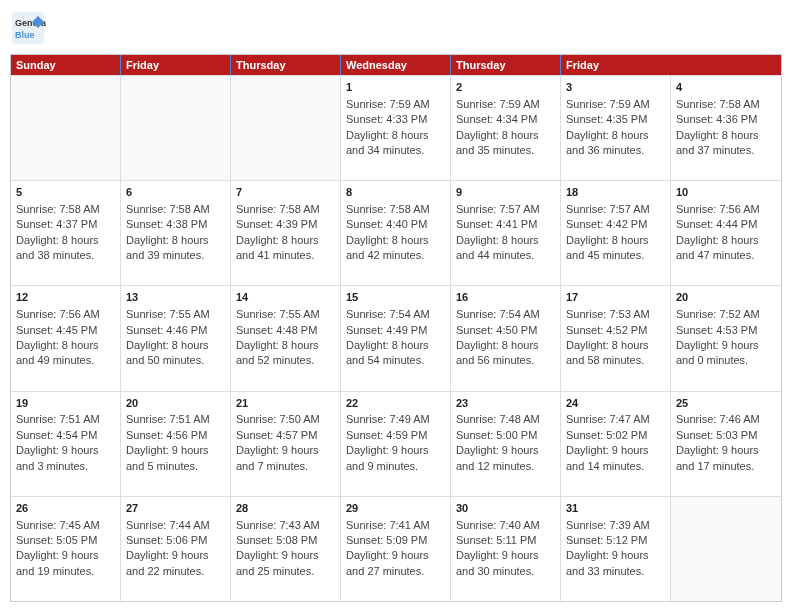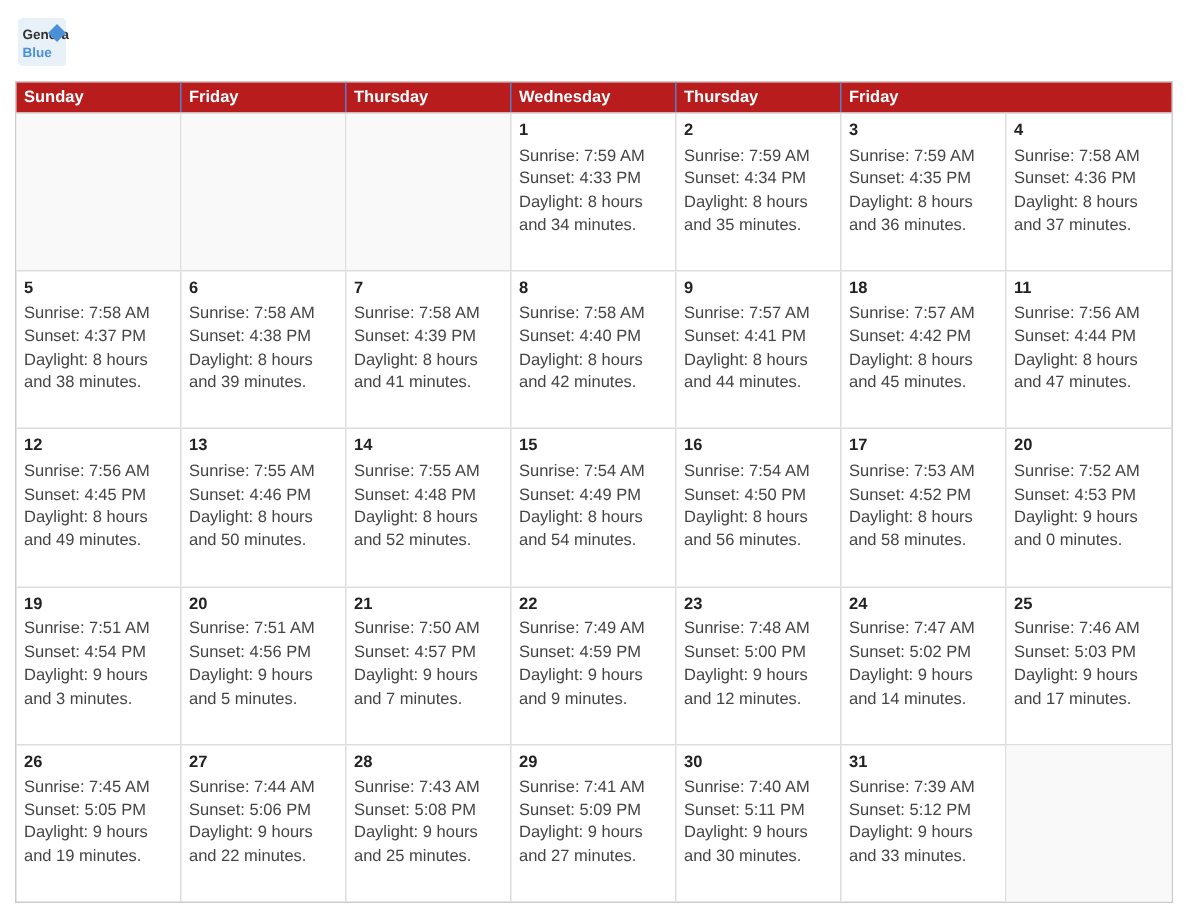--- a/index.html
+++ b/index.html
@@ -164,21 +164,21 @@
           </div>
           <div class="cal-cell">
             <span class="day-num">9</span>
             <div class="cell-text">Sunrise: 7:57 AM<br>Sunset: 4:41 PM<br>Daylight: 8 hours<br>and 44 minutes.</div>
           </div>
           <div class="cal-cell">
             <span class="day-num">18</span>
             <div class="cell-text">Sunrise: 7:57 AM<br>Sunset: 4:42 PM<br>Daylight: 8 hours<br>and 45 minutes.</div>
           </div>
           <div class="cal-cell">
-            <span class="day-num">11</span>
+            <span class="day-num">10</span>
             <div class="cell-text">Sunrise: 7:56 AM<br>Sunset: 4:44 PM<br>Daylight: 8 hours<br>and 47 minutes.</div>
           </div>
         </div>
         <div class="cal-row">
           <div class="cal-cell">
             <span class="day-num">12</span>
             <div class="cell-text">Sunrise: 7:56 AM<br>Sunset: 4:45 PM<br>Daylight: 8 hours<br>and 49 minutes.</div>
           </div>
           <div class="cal-cell">
             <span class="day-num">13</span>

